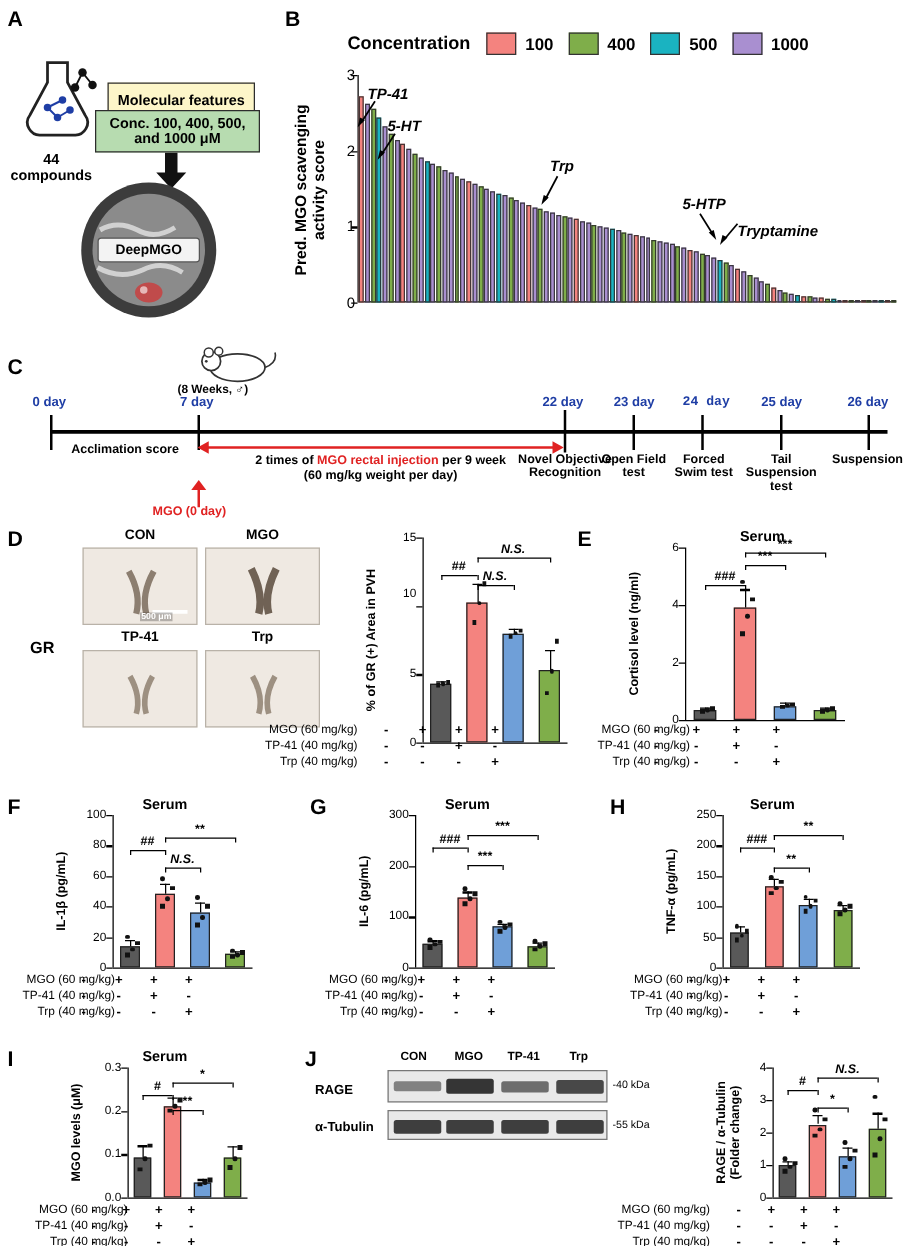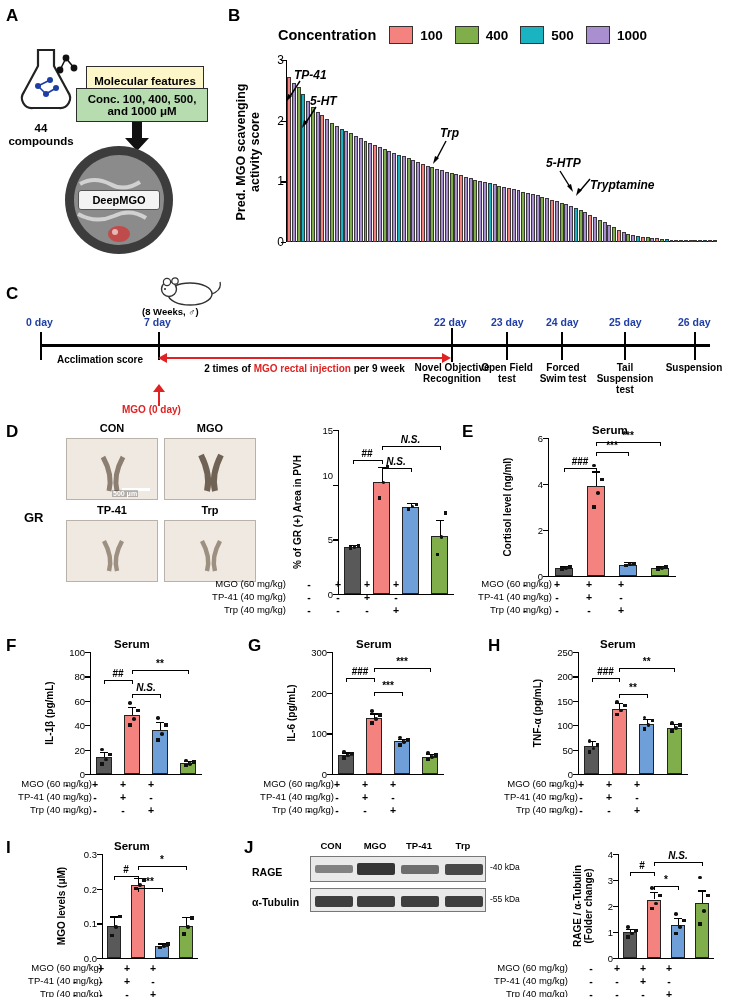--- a/index.html
+++ b/index.html
@@ -310,37 +310,38 @@
   <div class="ctick" style="left:445px;top:56px;height:34px;width:2.4px;"></div>
   <div class="ctick" style="left:500px;top:60px;height:28px;"></div>
   <div class="ctick" style="left:555px;top:60px;height:28px;"></div>
   <div class="ctick" style="left:618px;top:60px;height:28px;"></div>
   <div class="ctick" style="left:688px;top:60px;height:28px;"></div>
 
   <div class="cday" style="left:20px;top:44px;">0 day</div>
   <div class="cday" style="left:138px;top:44px;">7 day</div>
   <div class="cday" style="left:428px;top:44px;">22 day</div>
   <div class="cday" style="left:485px;top:44px;">23 day</div>
-  <div class="cday" style="left:540px;top:44px;">24 day</div>
+  <div class="cday" style="left:540px;top:44px;font-family:Liberation Mono, monospace;">24 day</div>
   <div class="cday" style="left:603px;top:44px;">25 day</div>
   <div class="cday" style="left:672px;top:44px;">26 day</div>
 
 
   <div class="abs" style="left:152px;top:78px;width:293px;height:34px;">
     <svg class="abs" style="left:0;top:2px;" width="293" height="12">
       <line x1="8" y1="6" x2="285" y2="6" stroke="#e02222" stroke-width="2"></line>
       <polygon points="0,6 9,1 9,11" fill="#e02222"></polygon>
         <polygon points="293,6 284,1 284,11" fill="#e02222"></polygon>
     </svg>
     <div class="cbelow" style="left:0;top:0px;width:293px;text-align:center;">
       <span style="visibility:hidden">x</span>
     </div>
     <div style="position:absolute;left:0;top:13px;width:293px;text-align:center;font-size:10px;font-weight:bold;">
       <span>2 times of </span><span style="color:#e02222">MGO rectal injection</span><span> per 9 week</span>
     </div>
+    <div style="position:absolute;left:0;top:25px;width:293px;text-align:center;font-size:10px;font-weight:bold;">(60 mg/kg weight  per day)</div>
   </div>
 
   <div class="cbelow" style="left:36px;top:82px;width:116px;">Acclimation score</div>
 
   <svg class="abs" style="left:146px;top:112px;" width="14" height="22">
     <line x1="7" y1="22" x2="7" y2="6" stroke="#e02222" stroke-width="2"></line>
     <polygon points="7,0 13,8 1,8" fill="#e02222"></polygon>
   </svg>
   <div class="abs" style="left:116px;top:132px;font-size:10px;font-weight:bold;color:#e02222;">MGO (0 day)</div>
 

